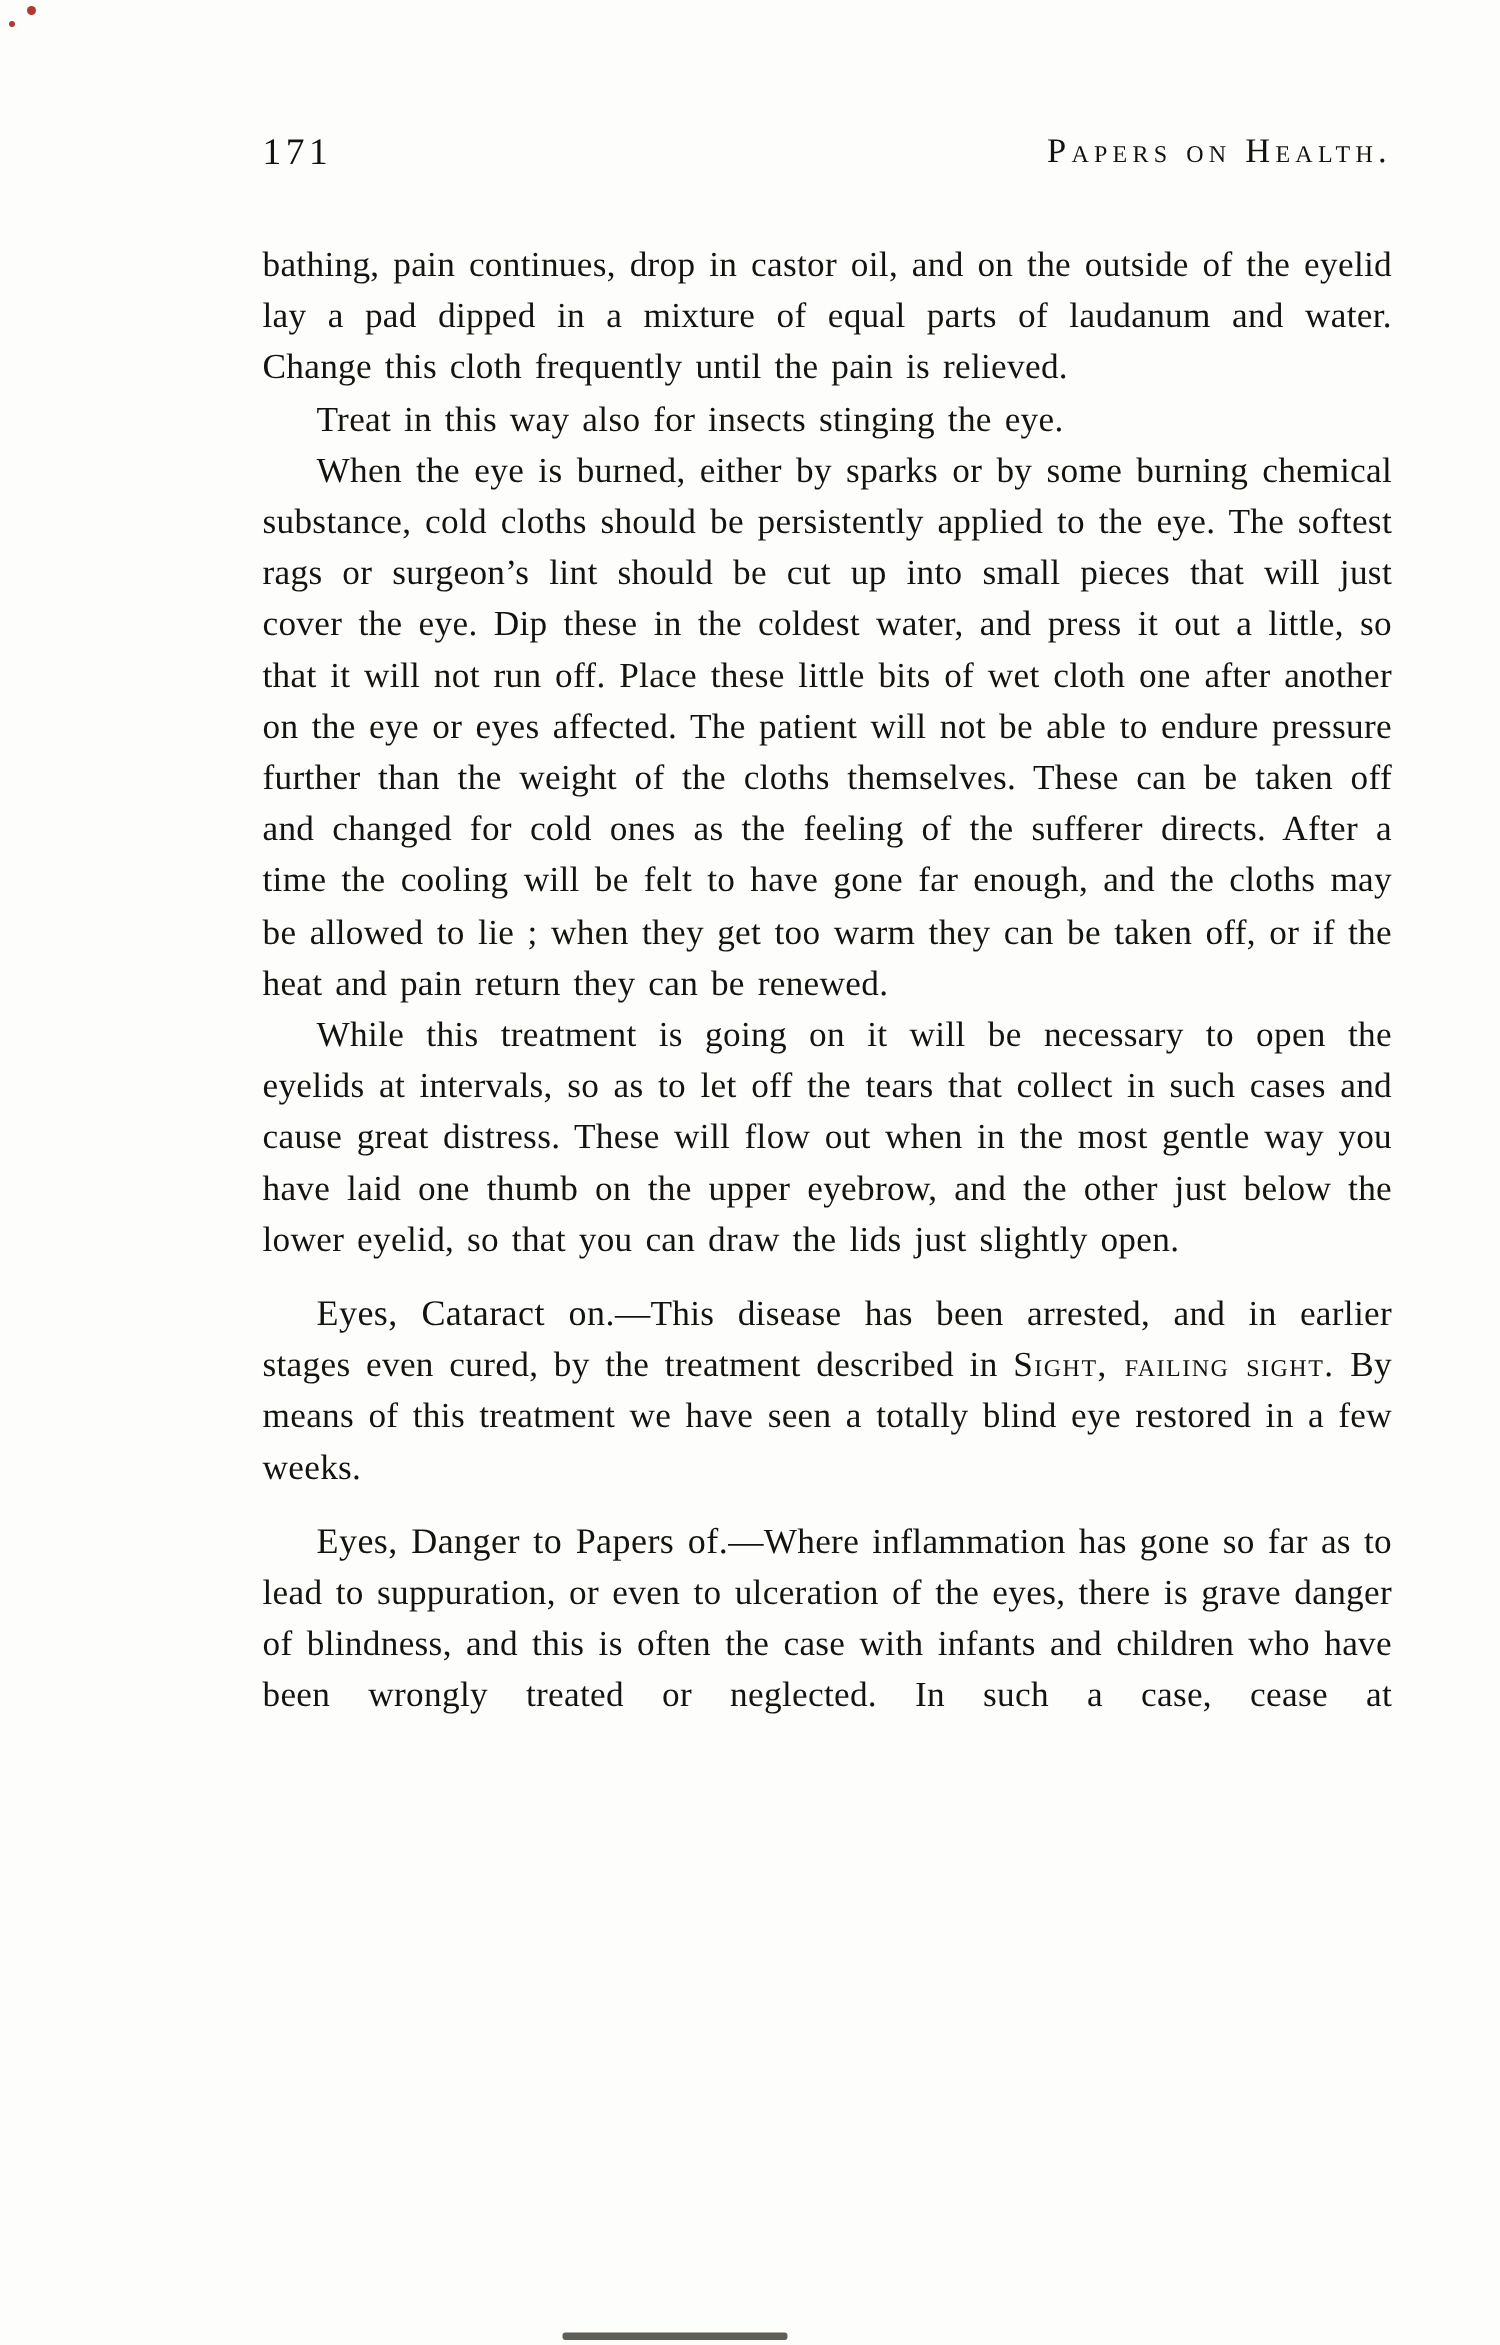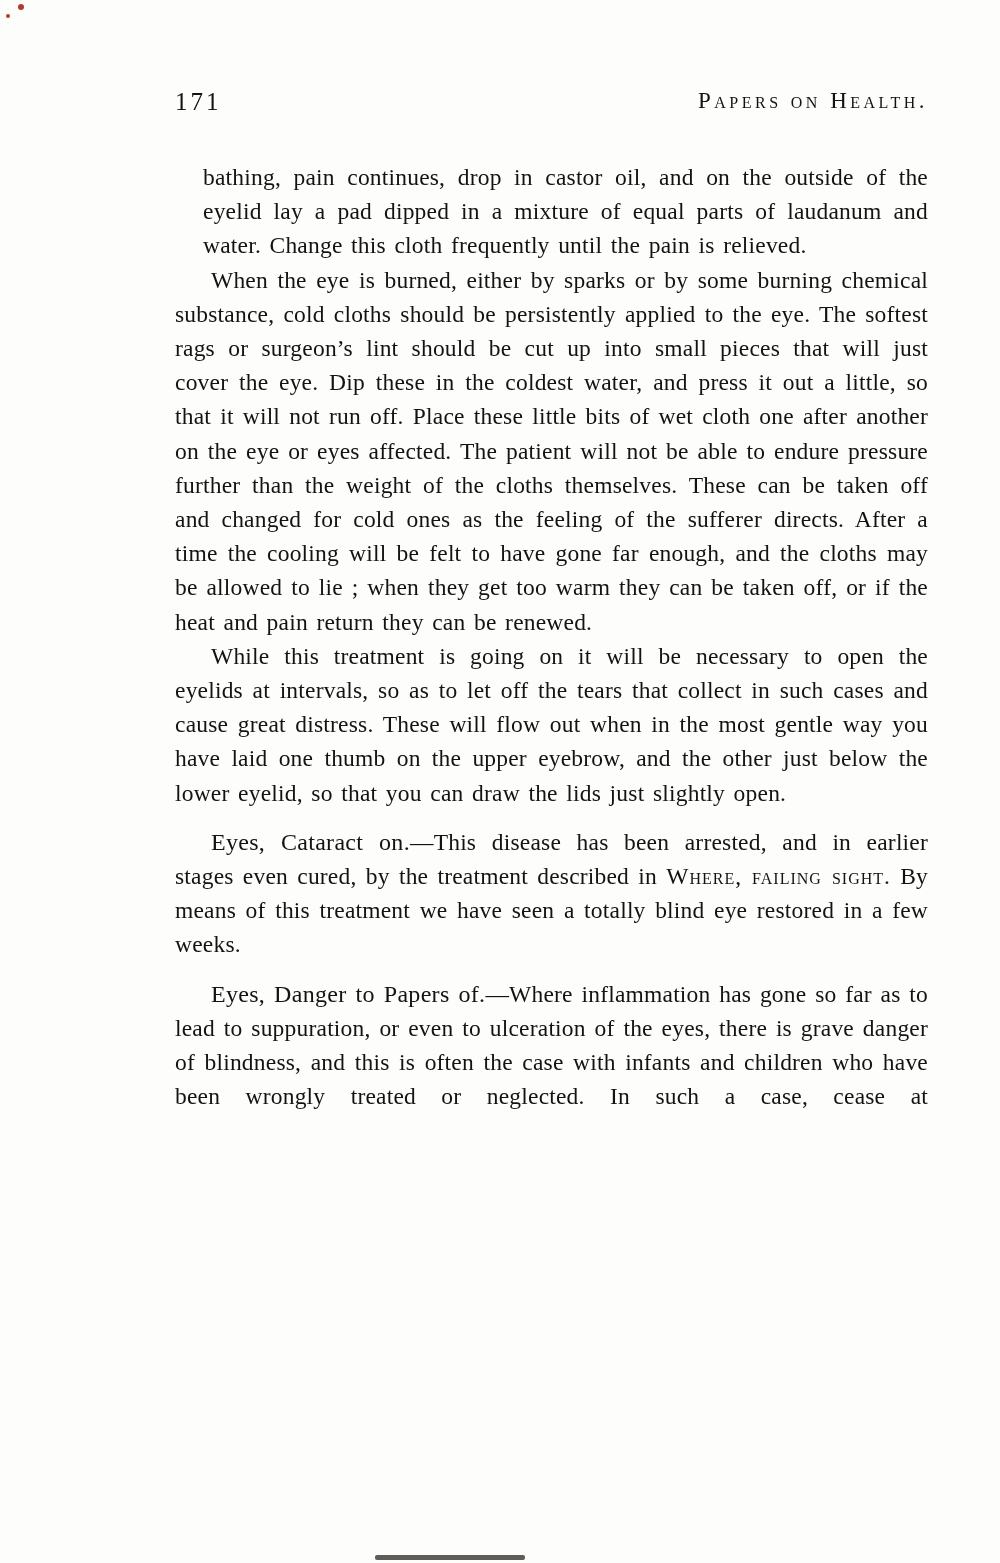--- a/index.html
+++ b/index.html
@@ -40,21 +40,21 @@
     letter-spacing: 3.5px;
   }
   .text-block {
     text-align: justify;
     font-size: 23.5px;
     line-height: 34.2px;
     word-spacing: 2.5px;
     letter-spacing: 0.2px;
   }
   .para { text-indent: 36px; }
-  .para.no-indent { text-indent: 0; margin-left: 28px; }
+  .para.no-indent { text-indent: 0; }
   .entry { margin-top: 15px; }
   .headword {
     font-weight: normal;
     font-size: 24px;
     letter-spacing: 0.3px;
   }
   .smallcaps {
     font-variant: small-caps;
     letter-spacing: 1px;
   }
@@ -87,26 +87,27 @@
 
   <header class="running-head">
     <span class="running-title">Papers on Health.</span>
     <span class="folio">171</span>
   </header>
 
   <main class="text-block">
 
     <p class="para no-indent">bathing, pain continues, drop in castor oil, and on the outside of the eyelid lay a pad dipped in a mixture of equal parts of laudanum and water. Change this cloth frequently until the pain is relieved.</p>
 
+    <p class="para">Treat in this way also for insects stinging the eye.</p>
 
     <p class="para">When the eye is burned, either by sparks or by some burning chemical substance, cold cloths should be persistently applied to the eye. The softest rags or surgeon’s lint should be cut up into small pieces that will just cover the eye. Dip these in the coldest water, and press it out a little, so that it will not run off. Place these little bits of wet cloth one after another on the eye or eyes affected. The patient will not be able to endure pressure further than the weight of the cloths themselves. These can be taken off and changed for cold ones as the feeling of the sufferer directs. After a time the cooling will be felt to have gone far enough, and the cloths may be allowed to lie ; when they get too warm they can be taken off, or if the heat and pain return they can be renewed.</p>
 
     <p class="para">While this treatment is going on it will be necessary to open the eyelids at intervals, so as to let off the tears that collect in such cases and cause great distress. These will flow out when in the most gentle way you have laid one thumb on the upper eyebrow, and the other just below the lower eyelid, so that you can draw the lids just slightly open.</p>
 
-    <p class="para entry"><b class="headword">Eyes, Cataract on.</b><span>—This disease has been arrested, and in earlier stages even cured, by the treatment described in </span><span class="smallcaps">Where, failing sight.</span><span> By means of this treatment we have seen a totally blind eye restored in a few weeks.</span></p>
+    <p class="para entry"><b class="headword">Eyes, Cataract on.</b><span>—This disease has been arrested, and in earlier stages even cured, by the treatment described in </span><span class="smallcaps">Sight, failing sight.</span><span> By means of this treatment we have seen a totally blind eye restored in a few weeks.</span></p>
 
     <p class="para entry justify-last"><b class="headword">Eyes, Danger to Papers of.</b><span>—Where inflammation has gone so far as to lead to suppuration, or even to ulceration of the eyes, there is grave danger of blindness, and this is often the case with infants and children who have been wrongly treated or neglected. In such a case, cease at</span></p>
 
   </main>
 
   <span class="scan-artifact-bottom"></span>
 
 </div>
 
 </body></html>

